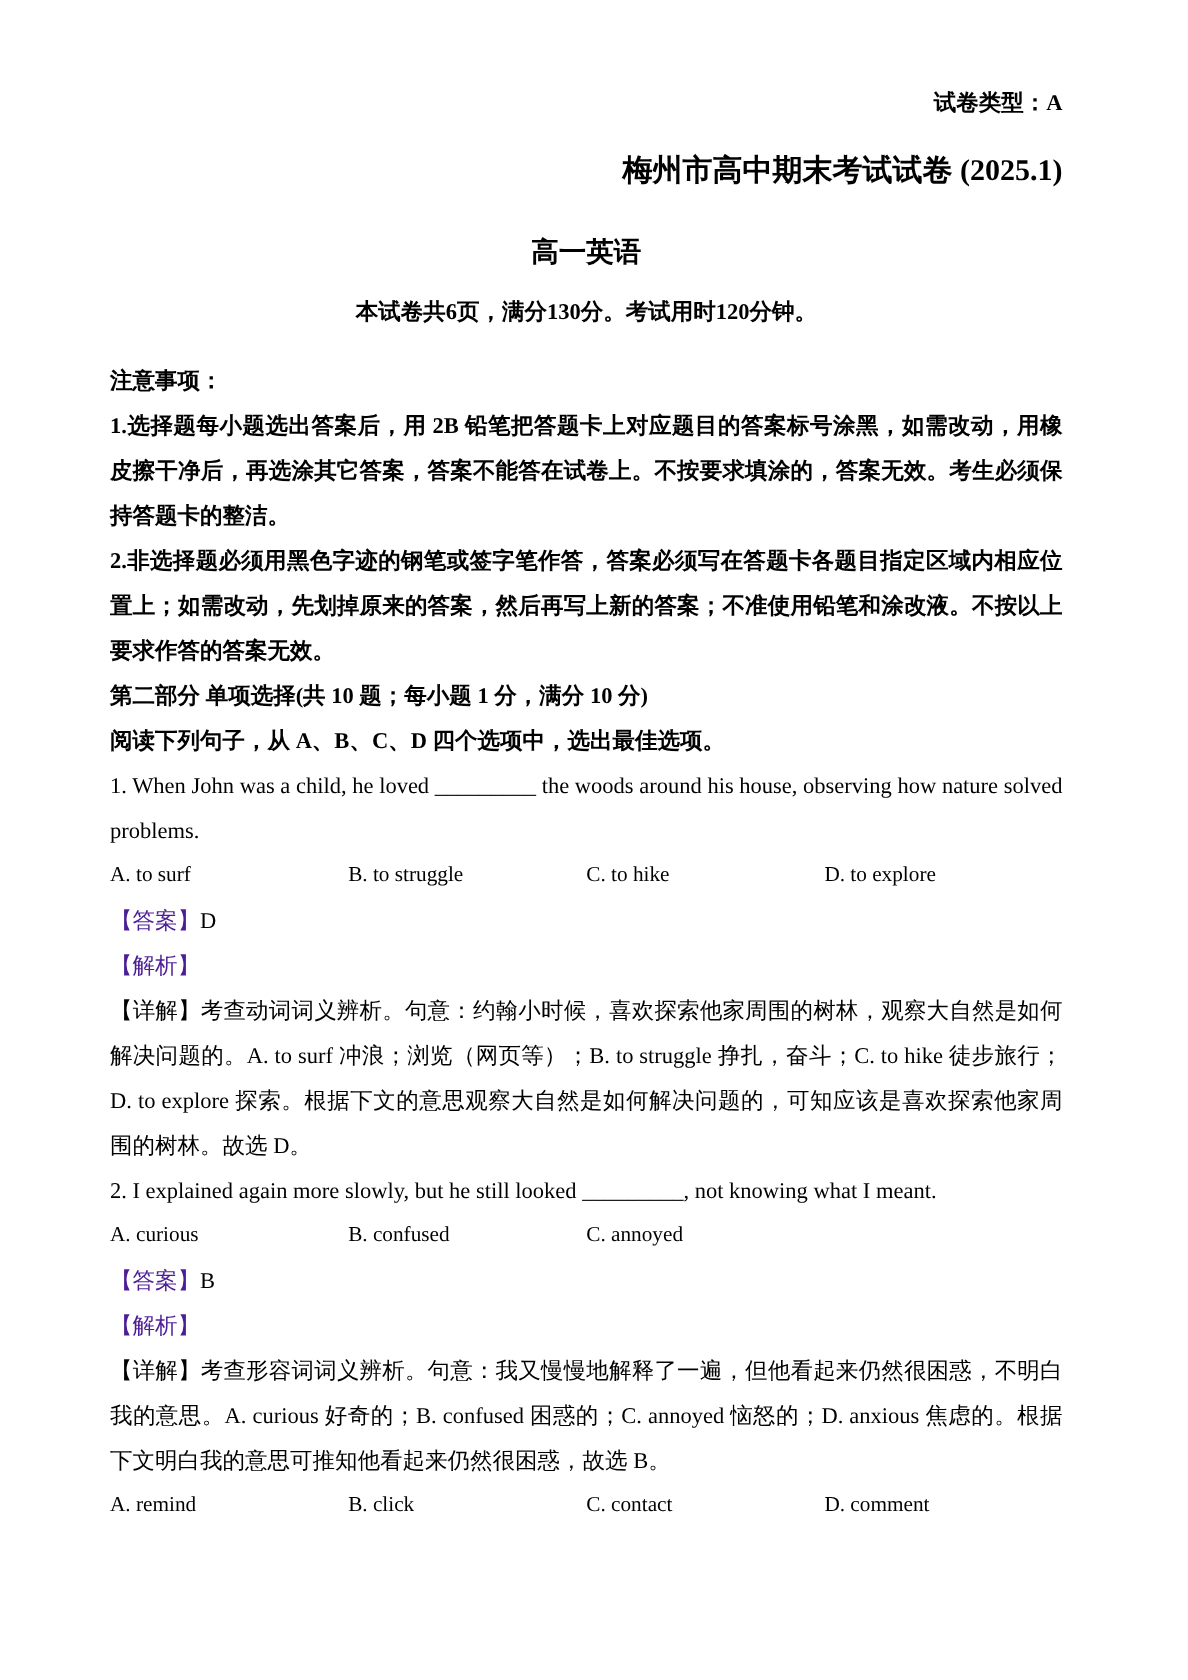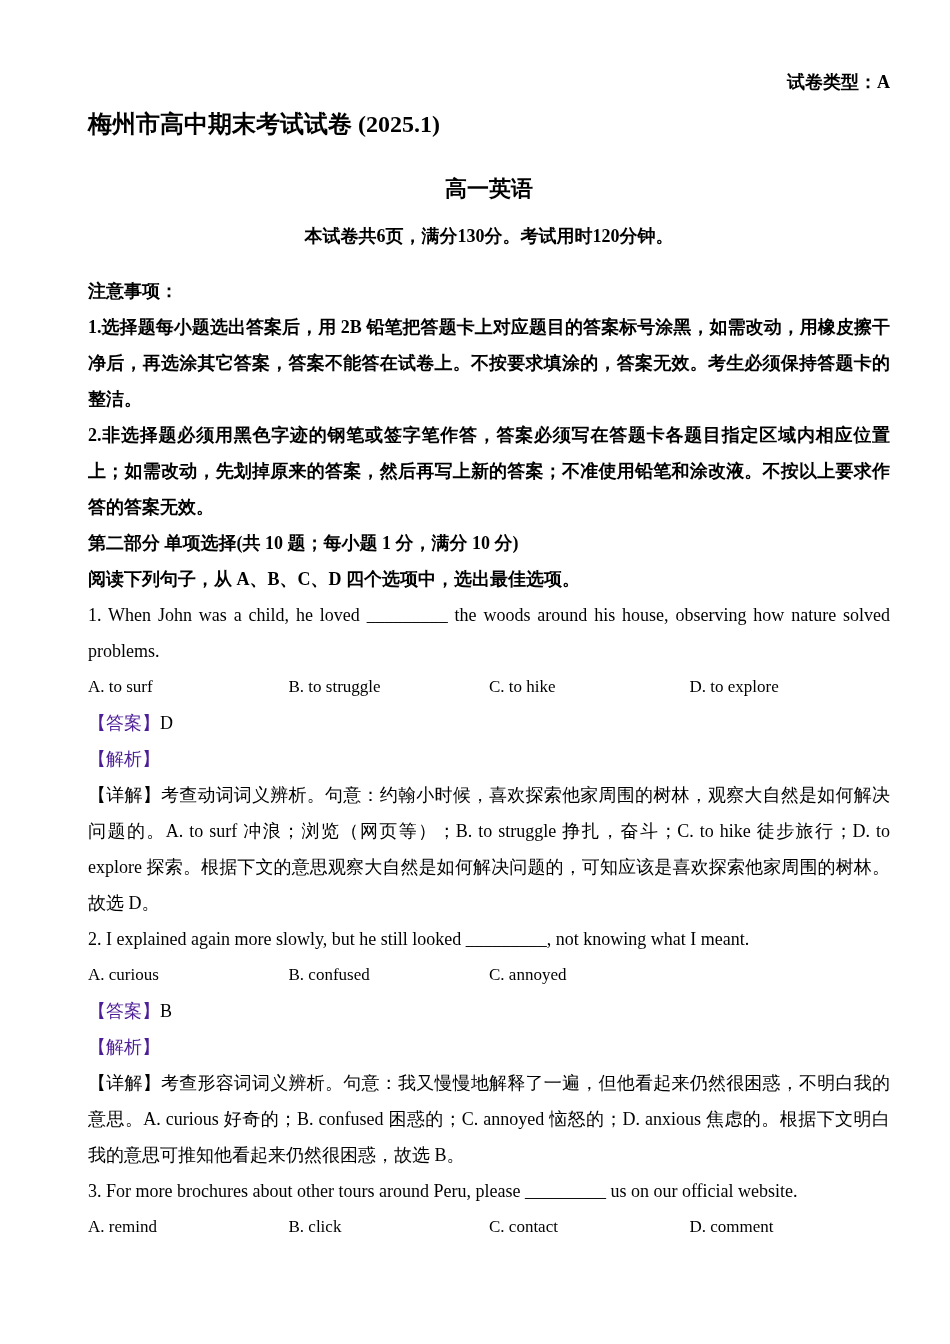--- a/index.html
+++ b/index.html
@@ -6,34 +6,34 @@
   html, body { margin: 0; padding: 0; background: #ffffff; }
   body {
     width: 950px;
     min-height: 1344px;
     font-family: "Liberation Serif", "DejaVu Serif", serif;
     color: #000000;
   }
   .page {
     width: 950px;
     min-height: 1344px;
-    padding: 70px 60px 60px 88px;
+    padding: 70px 100px 60px 88px;
     background: #ffffff;
   }
   .paper-type {
     text-align: right;
     font-weight: bold;
     font-size: 18px;
     line-height: 24px;
   }
   .title {
-    text-align: left;
+    text-align: right;
     font-weight: bold;
     font-size: 24px;
-    margin-top: 15px;
+    margin-top: 28px;
     line-height: 30px;
   }
   .subtitle {
     text-align: center;
     font-weight: bold;
     font-size: 22px;
     margin-top: 36px;
     line-height: 28px;
   }
   .exam-info {
@@ -104,21 +104,20 @@
         <span>A.  curious</span>
         <span>B.  confused</span>
         <span>C.  annoyed</span>
       </div>
       <p class="answer-line"><span class="marker">【答案】</span><span>B</span></p>
       <p class="analysis-line"><span class="marker">【解析】</span></p>
       <p class="detail">【详解】考查形容词词义辨析。句意：我又慢慢地解释了一遍，但他看起来仍然很困惑，不明白我的意思。A. curious 好奇的；B. confused 困惑的；C. annoyed 恼怒的；D. anxious 焦虑的。根据下文明白我的意思可推知他看起来仍然很困惑，故选 B。</p>
     </div>
 
     <div>
-      <p class="q-stem">3.  For more brochures about other tours around Peru, please _________ us on our official website.</p>
       <div class="options">
         <span>A.  remind</span>
         <span>B.  click</span>
         <span>C.  contact</span>
         <span>D.  comment</span>
       </div>
     </div>
 
   </div>
 </div>

